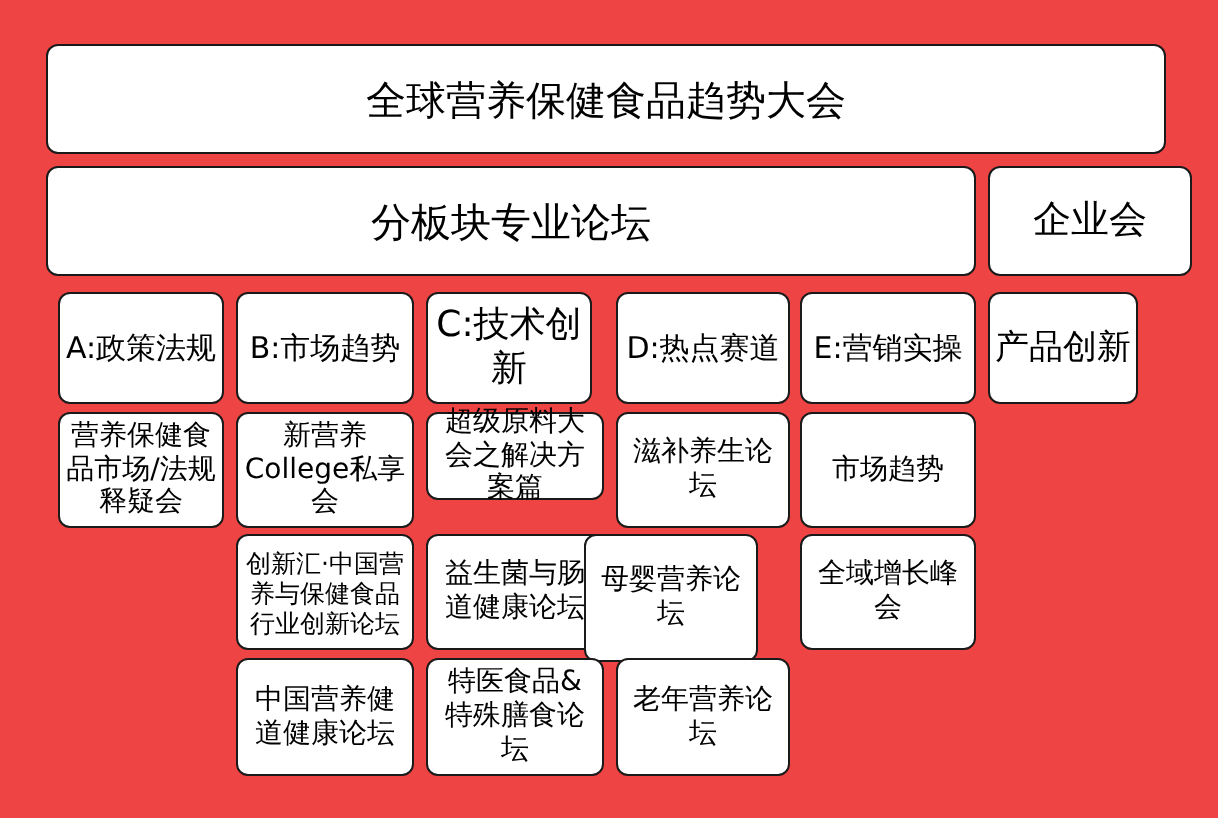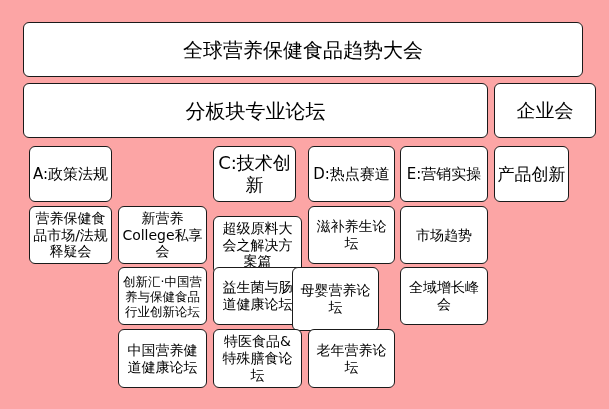--- a/index.html
+++ b/index.html
@@ -4,21 +4,21 @@
 <style>
   html, body {
     margin: 0;
     padding: 0;
     background: #ffffff;
   }
   #canvas {
     position: relative;
     width: 609px;
     height: 409px;
-    background: #fca5a5;
+    background: #ef4444;
     font-family: "DejaVu Sans", "Liberation Sans", sans-serif;
     overflow: hidden;
   }
   .node {
     position: absolute;
     box-sizing: border-box;
     background: #ffffff;
     border: 1.5px solid #1a1a1a;
     border-radius: 6px;
     color: #000000;
@@ -37,21 +37,21 @@
 
   #n-a3 { left: 29px;  top: 146px; width: 83px; height: 56px; font-size: 15px; }
   #n-b3 { left: 118px; top: 146px; width: 89px; height: 56px; font-size: 15px; }
   #n-c3 { left: 213px; top: 146px; width: 83px; height: 56px; font-size: 18px; }
   #n-d3 { left: 308px; top: 146px; width: 87px; height: 56px; font-size: 15px; }
   #n-e3 { left: 400px; top: 146px; width: 88px; height: 56px; font-size: 15px; }
   #n-f3 { left: 494px; top: 146px; width: 75px; height: 56px; font-size: 17px; }
 
   #n-a4 { left: 29px;  top: 206px; width: 83px; height: 58px; }
   #n-b4 { left: 118px; top: 206px; width: 89px; height: 58px; }
-  #n-c4 { left: 213px; top: 216px; width: 89px; height: 58px; text-align: center; }
+  #n-c4 { left: 213px; top: 206px; width: 89px; height: 44px; text-align: center; }
   #n-d4 { left: 308px; top: 206px; width: 87px; height: 58px; }
   #n-e4 { left: 400px; top: 206px; width: 88px; height: 58px; }
 
   #n-b5 { left: 118px; top: 267px; width: 89px; height: 58px; font-size: 12.5px; }
   #n-c5 { left: 213px; top: 267px; width: 89px; height: 58px; }
   #n-d5 { left: 292px; top: 267px; width: 87px; height: 64px; }
   #n-e5 { left: 400px; top: 267px; width: 88px; height: 58px; }
 
   #n-b6 { left: 118px; top: 329px; width: 89px; height: 59px; }
   #n-c6 { left: 213px; top: 329px; width: 89px; height: 59px; }
@@ -61,20 +61,21 @@
 <body>
 
 <div id="canvas">
 
   <div class="node" id="n-root">全球营养保健食品趋势大会</div>
 
   <div class="node" id="n-forum">分板块专业论坛</div>
   <div class="node" id="n-ent">企业会</div>
 
   <div class="node" id="n-a3">A:政策法规</div>
+  <div class="node" id="n-b3">B:市场趋势</div>
   <div class="node" id="n-c3">C:技术创新</div>
   <div class="node" id="n-d3">D:热点赛道</div>
   <div class="node" id="n-e3">E:营销实操</div>
   <div class="node" id="n-f3">产品创新</div>
 
   <div class="node" id="n-a4">营养保健食
 品市场/法规
 释疑会</div>
   <div class="node" id="n-b4">新营养
 College私享

